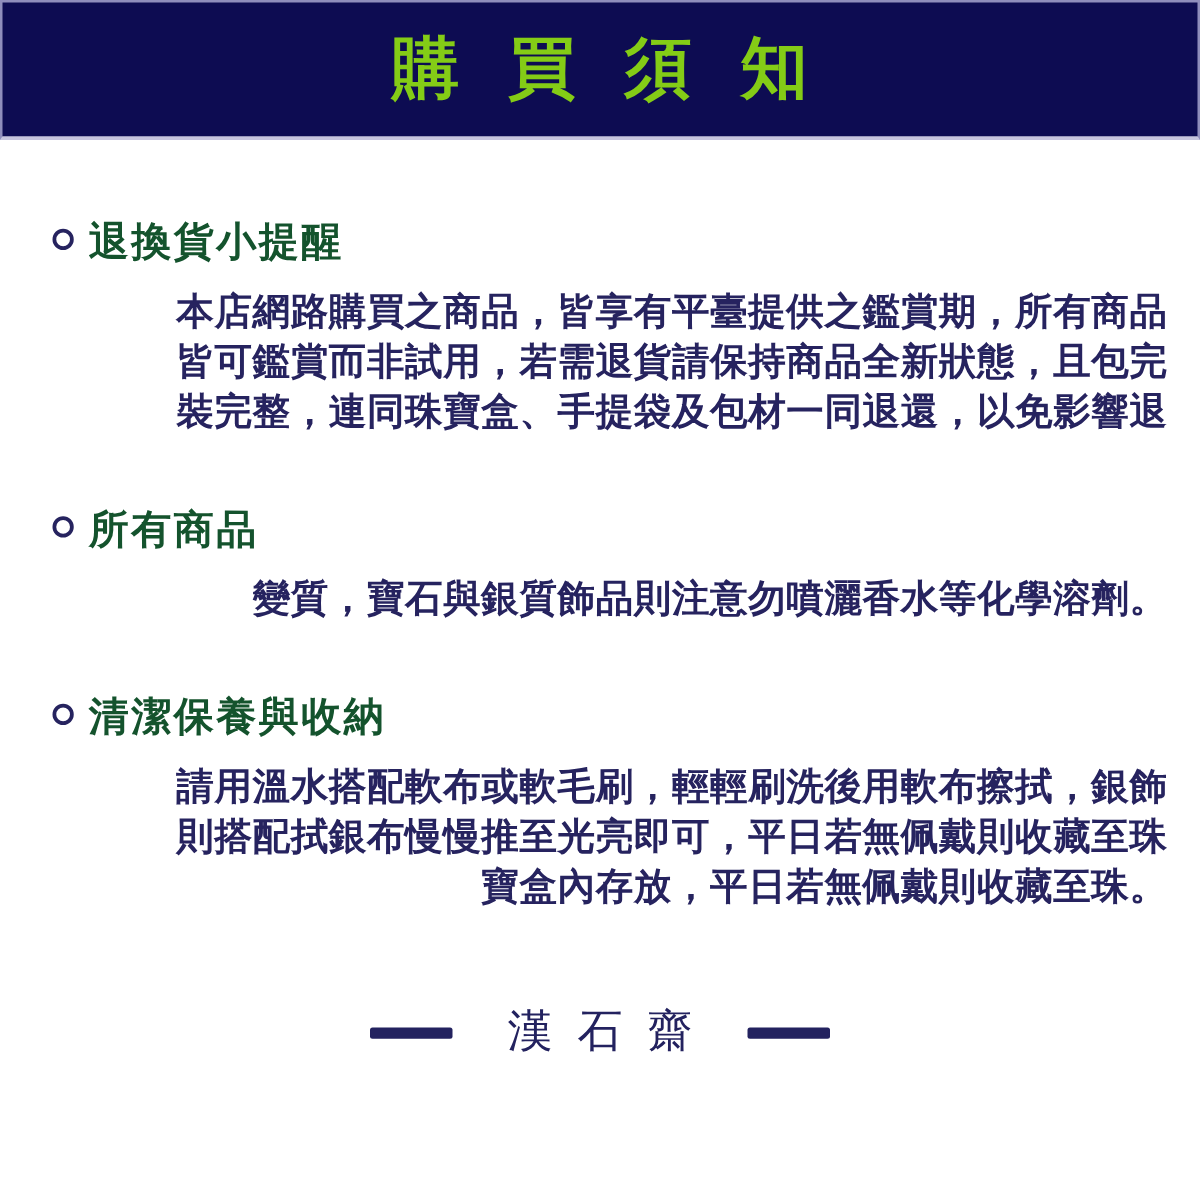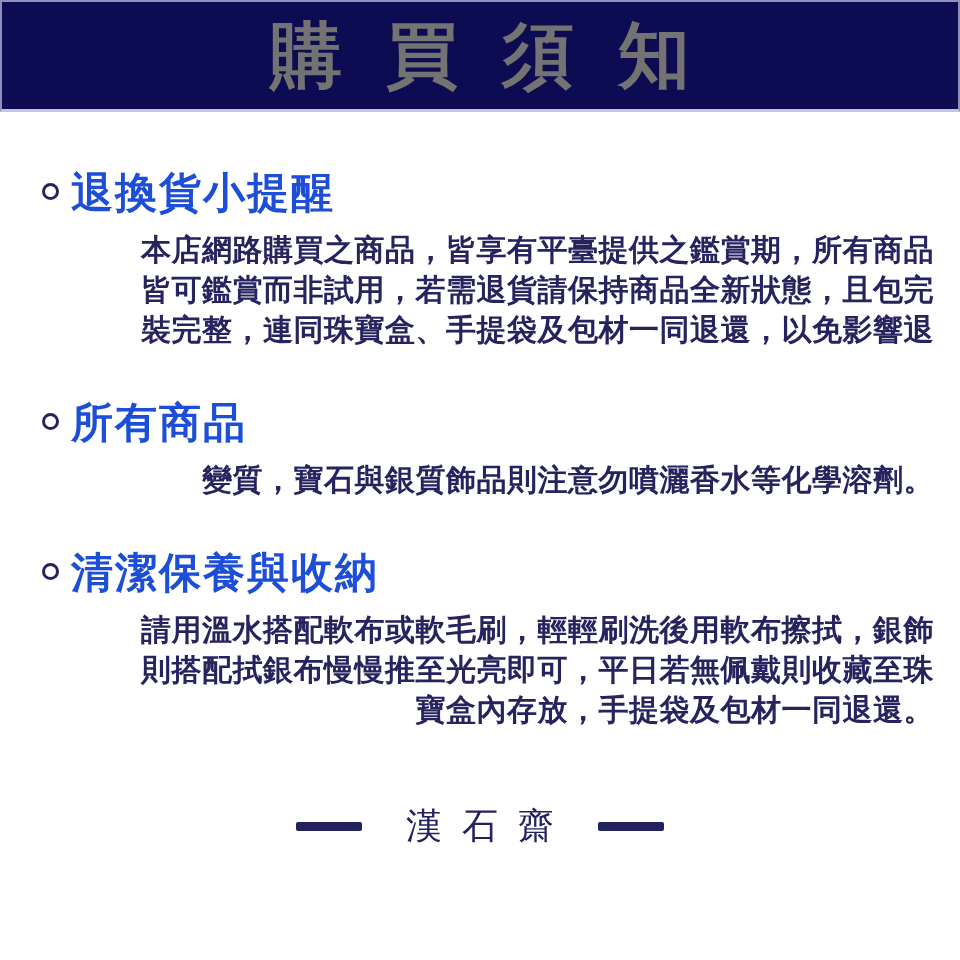--- a/index.html
+++ b/index.html
@@ -16,22 +16,22 @@
     width: 960px;
     height: 112px;
     background: #0d0c52;
     border: 2px solid #8f8ebc;
     border-bottom: 3px solid #c6c5de;
     display: flex;
     align-items: center;
     justify-content: center;
   }
   .banner-title {
-    color: #737373;
-    font-size: 72px;
+    color: #84cc16;
+    font-size: 54px;
     font-weight: 700;
     letter-spacing: 12px;
     white-space: nowrap;
     text-indent: 12px;
   }
 
   
   .content {
     padding: 0 26px 0 0;
   }
@@ -46,24 +46,24 @@
   .bullet-ring {
     width: 17px;
     height: 17px;
     border: 3px solid #26235f;
     border-radius: 50%;
     flex: 0 0 auto;
     margin-right: 12px;
     margin-top: -4px;
   }
   .section-heading {
-    font-size: 42px;
+    font-size: 32px;
     line-height: 46px;
     font-weight: 700;
-    color: #1d4ed8;
+    color: #14532d;
     letter-spacing: 2px;
     white-space: nowrap;
   }
   .section-body {
     margin-top: 14px;
     padding-left: 100px;
     font-size: 30px;
     line-height: 40px;
     font-weight: 700;
     color: #26235f;
@@ -129,21 +129,21 @@
   </div>
 
   <div class="section">
     <div class="section-heading-row">
       <span class="bullet-ring"></span>
       <span class="section-heading">清潔保養與收納</span>
     </div>
     <div class="section-body">
       <div class="body-line">請用溫水搭配軟布或軟毛刷，輕輕刷洗後用軟布擦拭，銀飾</div>
       <div class="body-line">則搭配拭銀布慢慢推至光亮即可，平日若無佩戴則收藏至珠</div>
-      <div class="body-line">寶盒內存放，手提袋及包材一同退還。</div>
+      <div class="body-line">寶盒內存放，平日若無佩戴則收藏至珠。</div>
     </div>
   </div>
 
 </div>
 
 <div class="footer">
   <span class="brand-bar"></span>
   <span class="brand-name">漢石齋</span>
   <span class="brand-bar"></span>
 </div>

